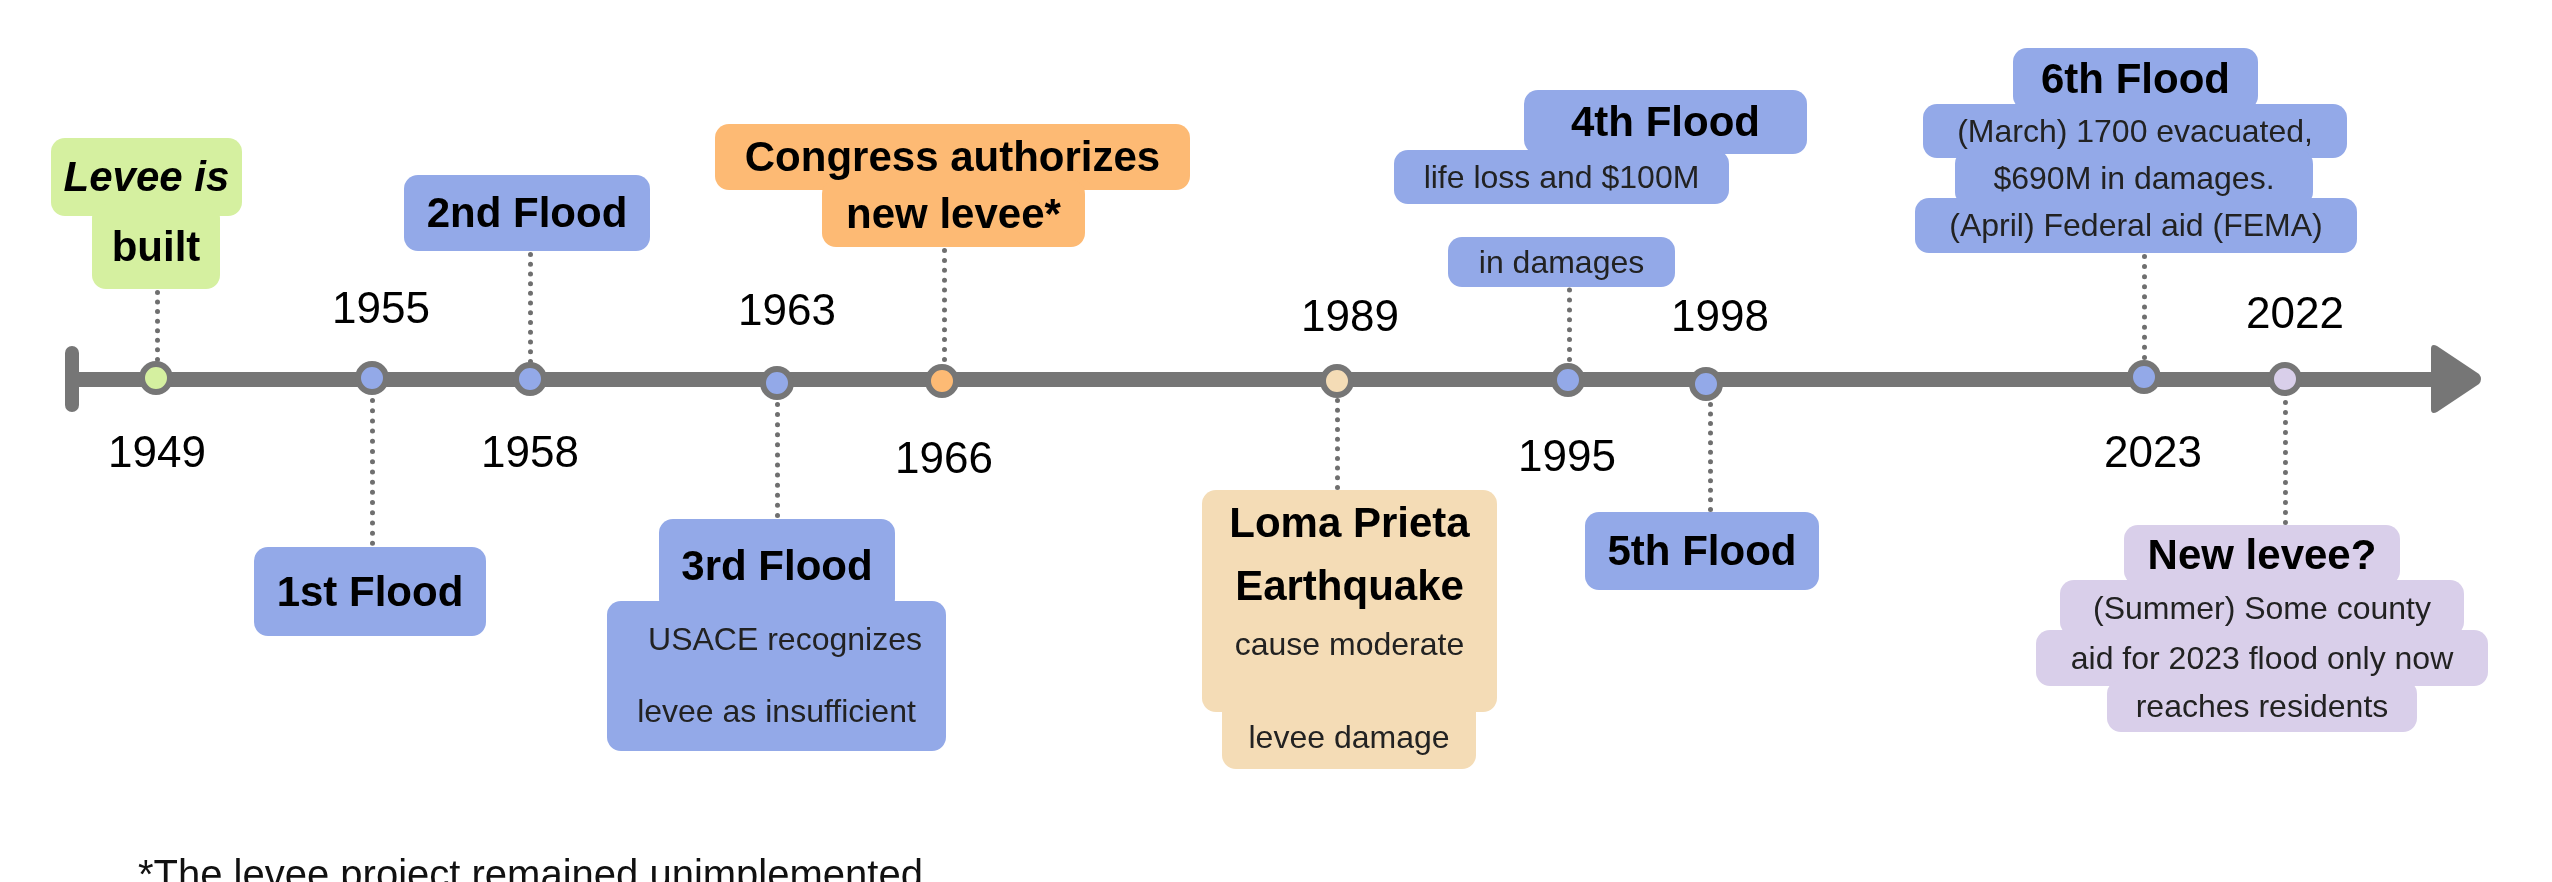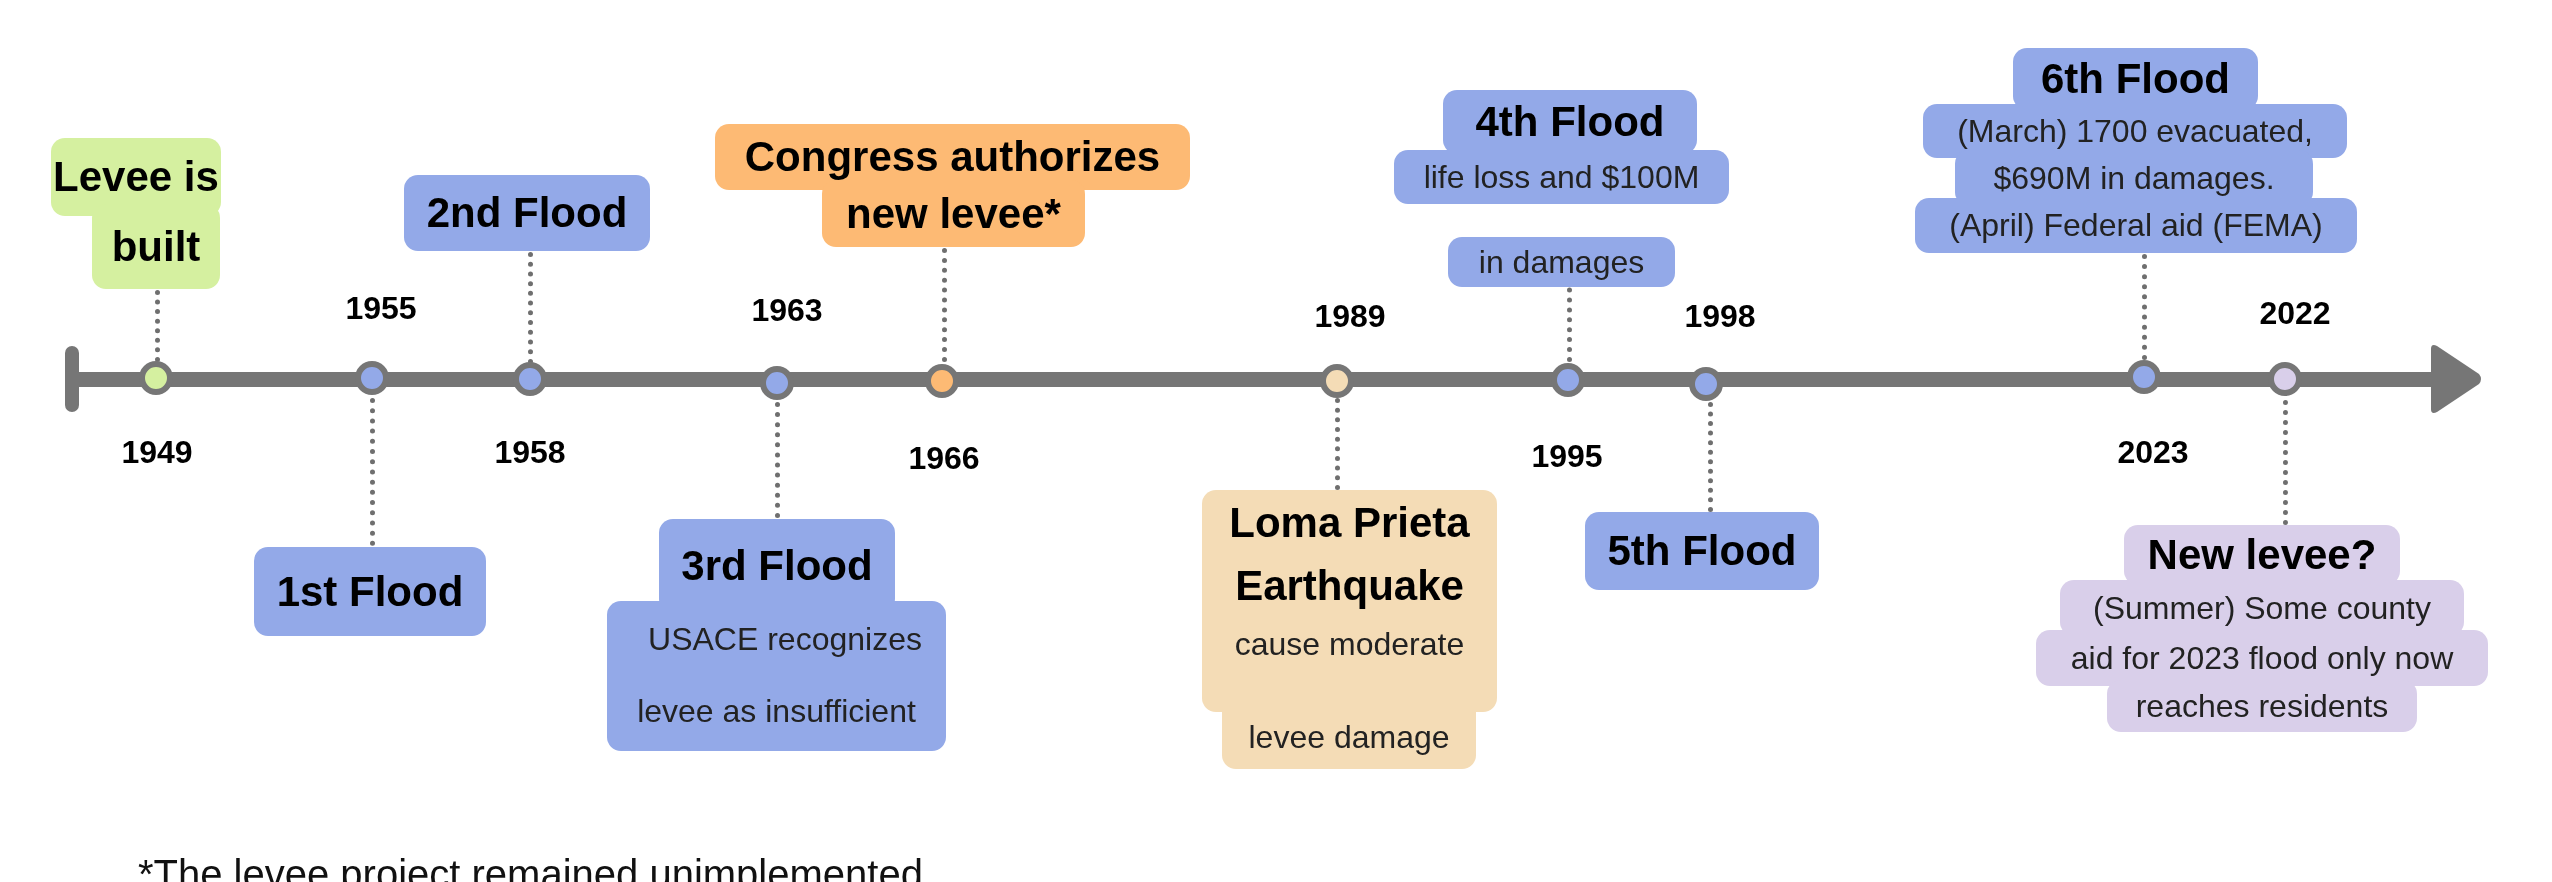--- a/index.html
+++ b/index.html
@@ -3,21 +3,21 @@
 <meta charset="utf-8">
 <style>
   html, body { margin:0; padding:0; background:#ffffff; }
   body { width:2552px; height:882px; position:relative; overflow:hidden;
          font-family:"Liberation Sans", sans-serif; color:#000; }
   .abs { position:absolute; }
   .bar { position:absolute; background:#767676; }
   .node { position:absolute; width:34px; height:34px; border-radius:50%;
           border:6px solid #767676; box-sizing:border-box; transform:translate(-50%,-50%); }
   .conn { position:absolute; width:0; border-left:5px dotted #6f6f6f; transform:translateX(-2px); }
-  .year { position:absolute; font-weight:bold; font-size:32px; transform:translate(-50%,-50%); white-space:nowrap; }
+  .year { position:absolute; font-weight:normal; font-size:44px; transform:translate(-50%,-50%); white-space:nowrap; }
   .seg { position:absolute; border-radius:14px; display:flex; align-items:center; justify-content:center;
          white-space:nowrap; box-sizing:border-box; }
   .t { font-weight:bold; font-size:42px; }
   .b { font-size:32px; color:#222; }
   .blue { background:#93a9e8; }
   .green { background:#d5f0a0; }
   .gray { background:#fdba74; }
   .peach { background:#f4dcb6; }
   .lav { background:#d9cfea; }
   .foot { position:absolute; left:138px; top:852px; font-size:40px; white-space:nowrap; color:#111; }
@@ -58,21 +58,21 @@
 <div class="year" style="left:530px; top:452px;">1958</div>
 <div class="year" style="left:787px; top:310px;">1963</div>
 <div class="year" style="left:944px; top:458px;">1966</div>
 <div class="year" style="left:1350px; top:316px;">1989</div>
 <div class="year" style="left:1567px; top:456px;">1995</div>
 <div class="year" style="left:1720px; top:316px;">1998</div>
 <div class="year" style="left:2153px; top:452px;">2023</div>
 <div class="year" style="left:2295px; top:313px;">2022</div>
 
 <div>
-  <div class="seg green t" style="left:51px; top:138px; width:170px; height:78px;">Levee is</div>
+  <div class="seg green t" style="left:51px; top:138px; width:191px; height:78px;font-style:italic;">Levee is</div>
   <div class="seg green t" style="left:92px; top:204px; width:128px; height:85px;">built</div>
 </div>
 
 <div>
   <div class="seg blue t" style="left:254px; top:547px; width:232px; height:89px;text-align:right;">1st Flood</div>
 </div>
 
 <div>
   <div class="seg blue t" style="left:404px; top:175px; width:246px; height:76px;">2nd Flood</div>
 </div>
@@ -89,21 +89,21 @@
 </div>
 
 <div>
   <div class="seg peach t" style="left:1202px; top:490px; width:295px; height:66px; border-bottom-left-radius:0; border-bottom-right-radius:0;">Loma Prieta</div>
   <div class="seg peach t" style="left:1202px; top:554px; width:295px; height:64px; border-radius:0;">Earthquake</div>
   <div class="seg peach b" style="left:1202px; top:616px; width:295px; height:96px; border-top-left-radius:0; border-top-right-radius:0; align-items:flex-start; padding-top:10px;">cause moderate</div>
   <div class="seg peach b" style="left:1222px; top:706px; width:254px; height:63px; border-top-left-radius:0; border-top-right-radius:0;">levee damage</div>
 </div>
 
 <div>
-  <div class="seg blue t" style="left:1443px; top:90px; width:254px; height:64px;">4th Flood</div>
+  <div class="seg blue t" style="left:1524px; top:90px; width:283px; height:64px;">4th Flood</div>
   <div class="seg blue b" style="left:1394px; top:150px; width:335px; height:54px;">life loss and $100M</div>
   <div class="seg blue b" style="left:1448px; top:198px; width:227px; height:50px;margin-top:39px;">in damages</div>
 </div>
 
 <div>
   <div class="seg blue t" style="left:1585px; top:512px; width:234px; height:78px;">5th Flood</div>
 </div>
 
 <div>
   <div class="seg blue t" style="left:2013px; top:48px; width:245px; height:62px;">6th Flood</div>

